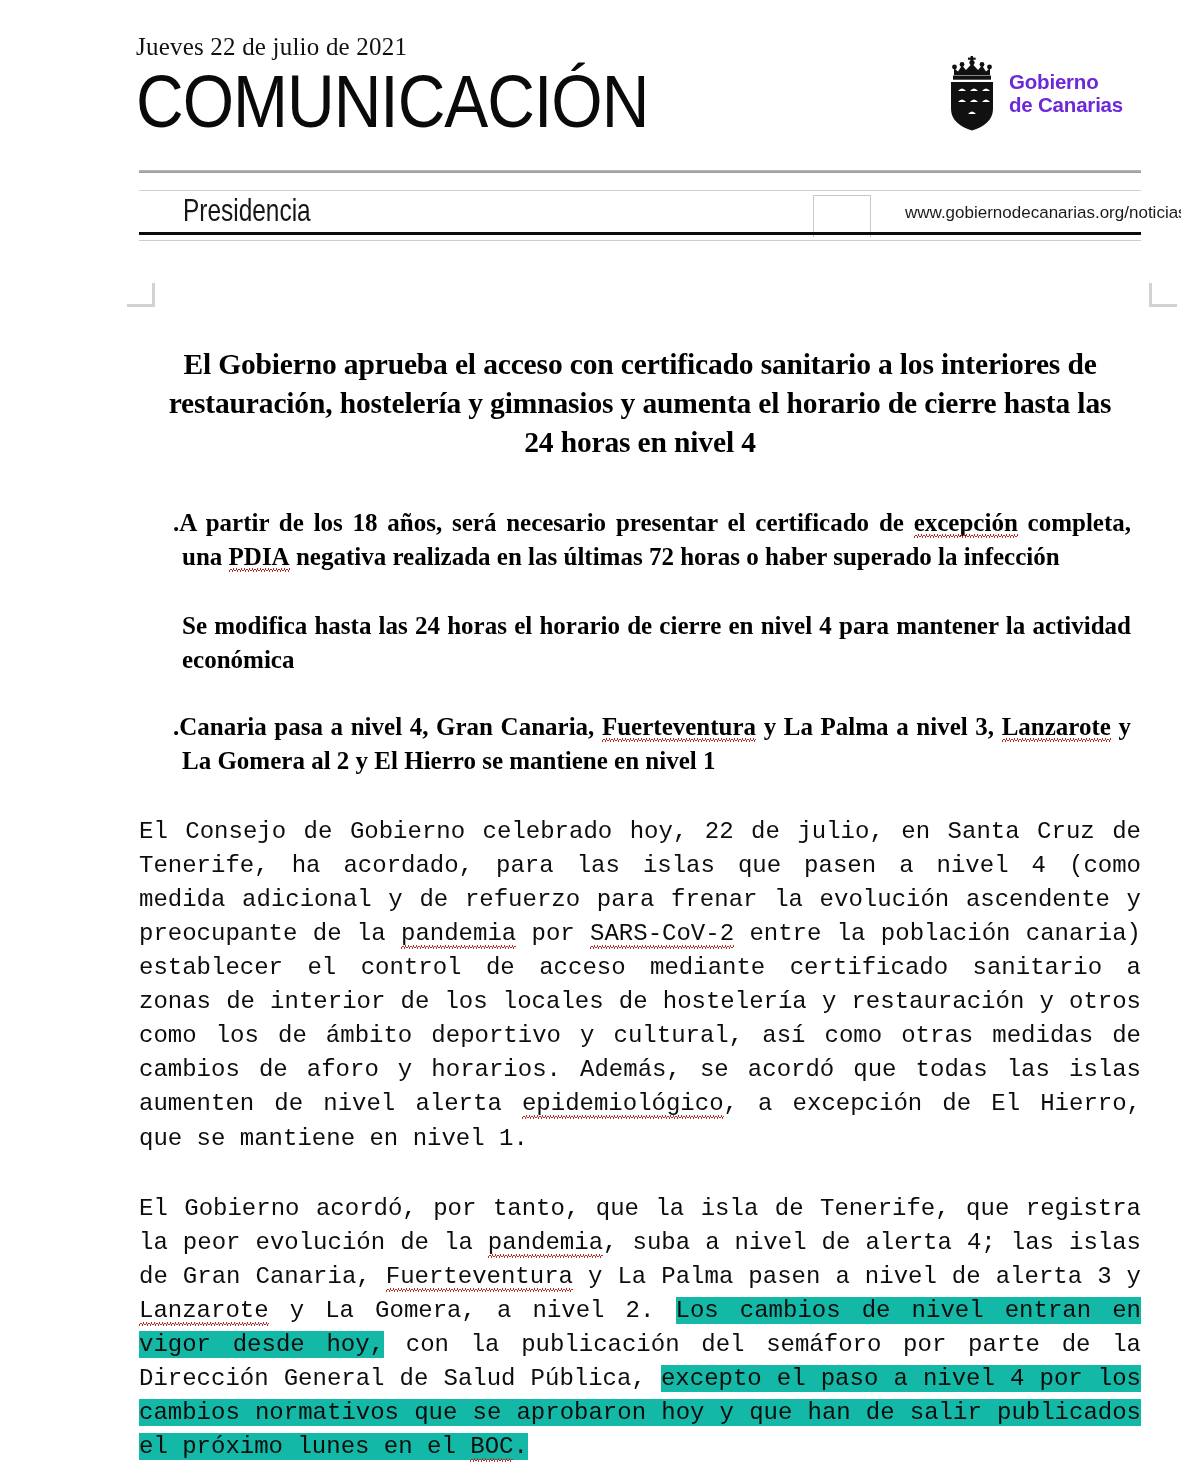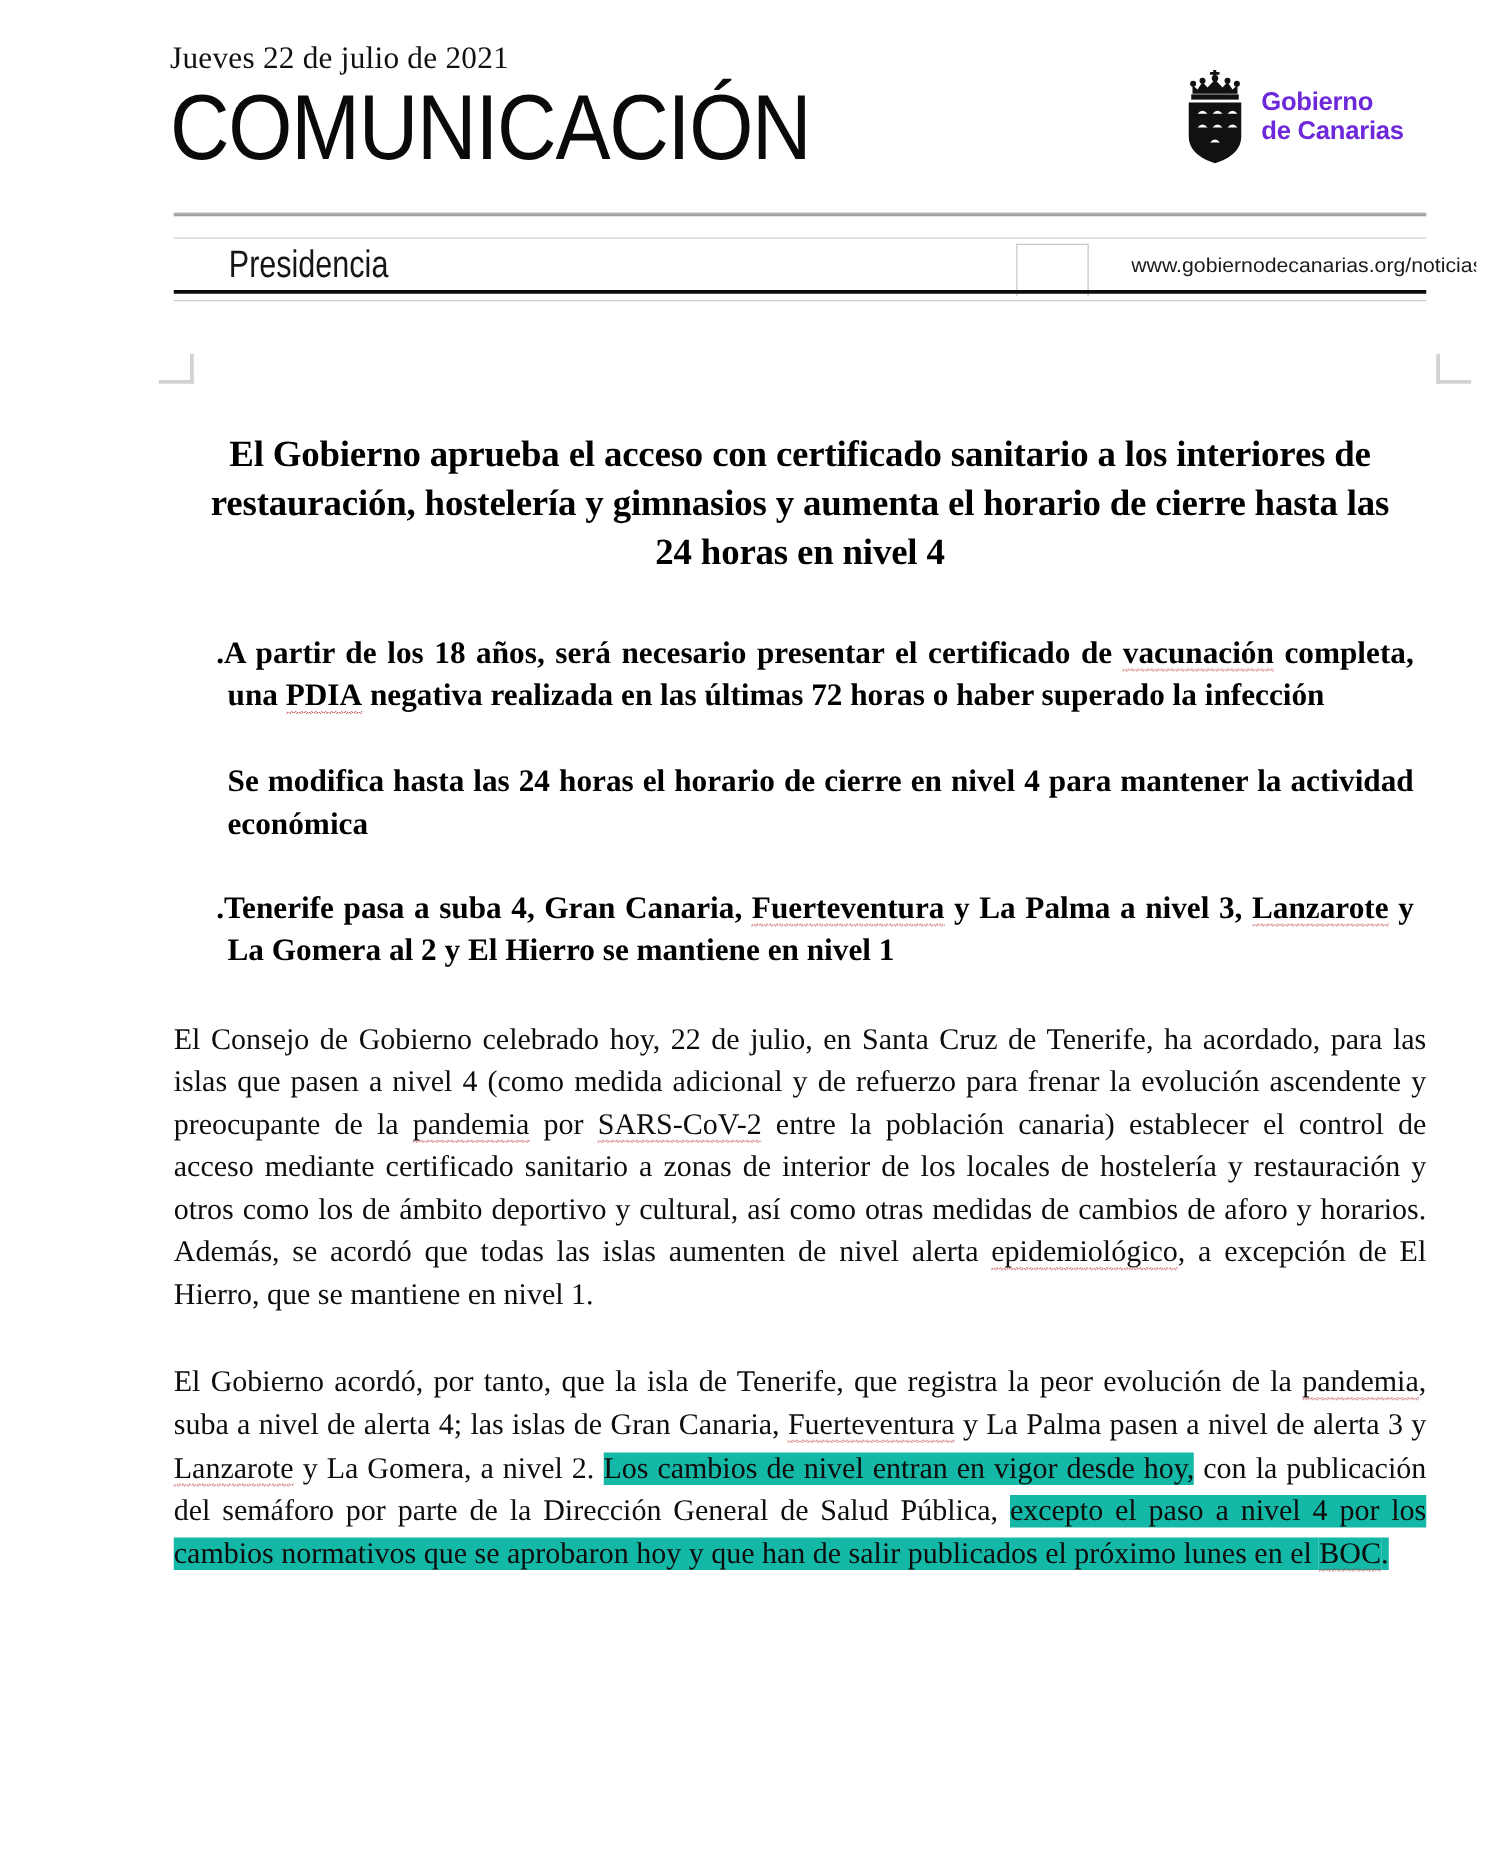--- a/index.html
+++ b/index.html
@@ -165,21 +165,21 @@
   }
   .sub-2 { text-indent: 0; }
 
   .gap-1 { height: 44px; }
   .gap-2 { height: 34px; }
   .gap-3 { height: 32px; }
   .gap-4 { height: 36px; }
 
   p.body {
     margin: 0;
-    font-family: Liberation Serif, serif;
+    font-family: Liberation Mono, monospace;
     font-size: 24px;
     line-height: 1.42;
     text-align: justify;
     text-align-last: left;
     color: #0d0d0d;
   }
 
   
   .sq {
     position: relative;
@@ -254,29 +254,29 @@
 
   <div class="crop crop-l"></div>
   <div class="crop crop-r"></div>
 
   <div class="content">
 
     <h1 class="headline">El Gobierno aprueba el acceso con certificado sanitario a los interiores de restauración, hostelería y gimnasios y aumenta el horario de cierre hasta las 24 horas en nivel 4</h1>
 
     <div class="gap-1"></div>
 
-    <div class="sub"><span>.</span><span>A partir de los 18 años, será necesario presentar el certificado de </span><span class="sq">vacunación</span><span> completa, una </span><span class="sq">PDIA</span><span> negativa realizada en las últimas 72 horas o haber superado la infección</span></div>
+    <div class="sub"><span>.</span><span>A partir de los 18 años, será necesario presentar el certificado de </span><span class="sq">excepción</span><span> completa, una </span><span class="sq">PDIA</span><span> negativa realizada en las últimas 72 horas o haber superado la infección</span></div>
 
     <div class="gap-2"></div>
 
     <div class="sub sub-2">Se modifica hasta las 24 horas el horario de cierre en nivel 4 para mantener la actividad económica</div>
 
     <div class="gap-3"></div>
 
-    <div class="sub"><span>.</span><span>Tenerife pasa a suba 4, Gran Canaria, </span><span class="sq">Fuerteventura</span><span> y La Palma a nivel 3, </span><span class="sq">Lanzarote</span><span> y La Gomera al 2 y El Hierro se mantiene en nivel 1</span></div>
+    <div class="sub"><span>.</span><span>Canaria pasa a nivel 4, Gran Canaria, </span><span class="sq">Fuerteventura</span><span> y La Palma a nivel 3, </span><span class="sq">Lanzarote</span><span> y La Gomera al 2 y El Hierro se mantiene en nivel 1</span></div>
 
     <div class="gap-4"></div>
 
     <p class="body"><span>El Consejo de Gobierno celebrado hoy, 22 de julio, en Santa Cruz de Tenerife, ha acordado, para las islas que pasen a nivel 4 (como medida adicional y de refuerzo para frenar la evolución ascendente y preocupante de la </span><span class="sq">pandemia</span><span> por </span><span class="sq">SARS-CoV-2</span><span> entre la población canaria) establecer el control de acceso mediante certificado sanitario a zonas de interior de los locales de hostelería y restauración y otros como los de ámbito deportivo y cultural, así como otras medidas de cambios de aforo y horarios. Además, se acordó que todas las islas aumenten de nivel alerta </span><span class="sq">epidemiológico</span><span>, a excepción de El Hierro, que se mantiene en nivel 1.</span></p>
 
     <div class="gap-4"></div>
 
     <p class="body"><span>El Gobierno acordó, por tanto, que la isla de Tenerife, que registra la peor evolución de la </span><span class="sq">pandemia</span><span>, suba a nivel de alerta 4; las islas de Gran Canaria, </span><span class="sq">Fuerteventura</span><span> y La Palma pasen a nivel de alerta 3 y </span><span class="sq">Lanzarote</span><span> y La Gomera, a nivel 2. </span><span class="hl">Los cambios de nivel entran en vigor desde hoy,</span><span> con la publicación del semáforo por parte de la Dirección General de Salud Pública, </span><span class="hl">excepto el paso a nivel 4 por los cambios normativos que se aprobaron hoy y que han de salir publicados el próximo lunes en el </span><span class="hl sq">BOC</span><span class="hl">.</span></p>
 
   </div>

